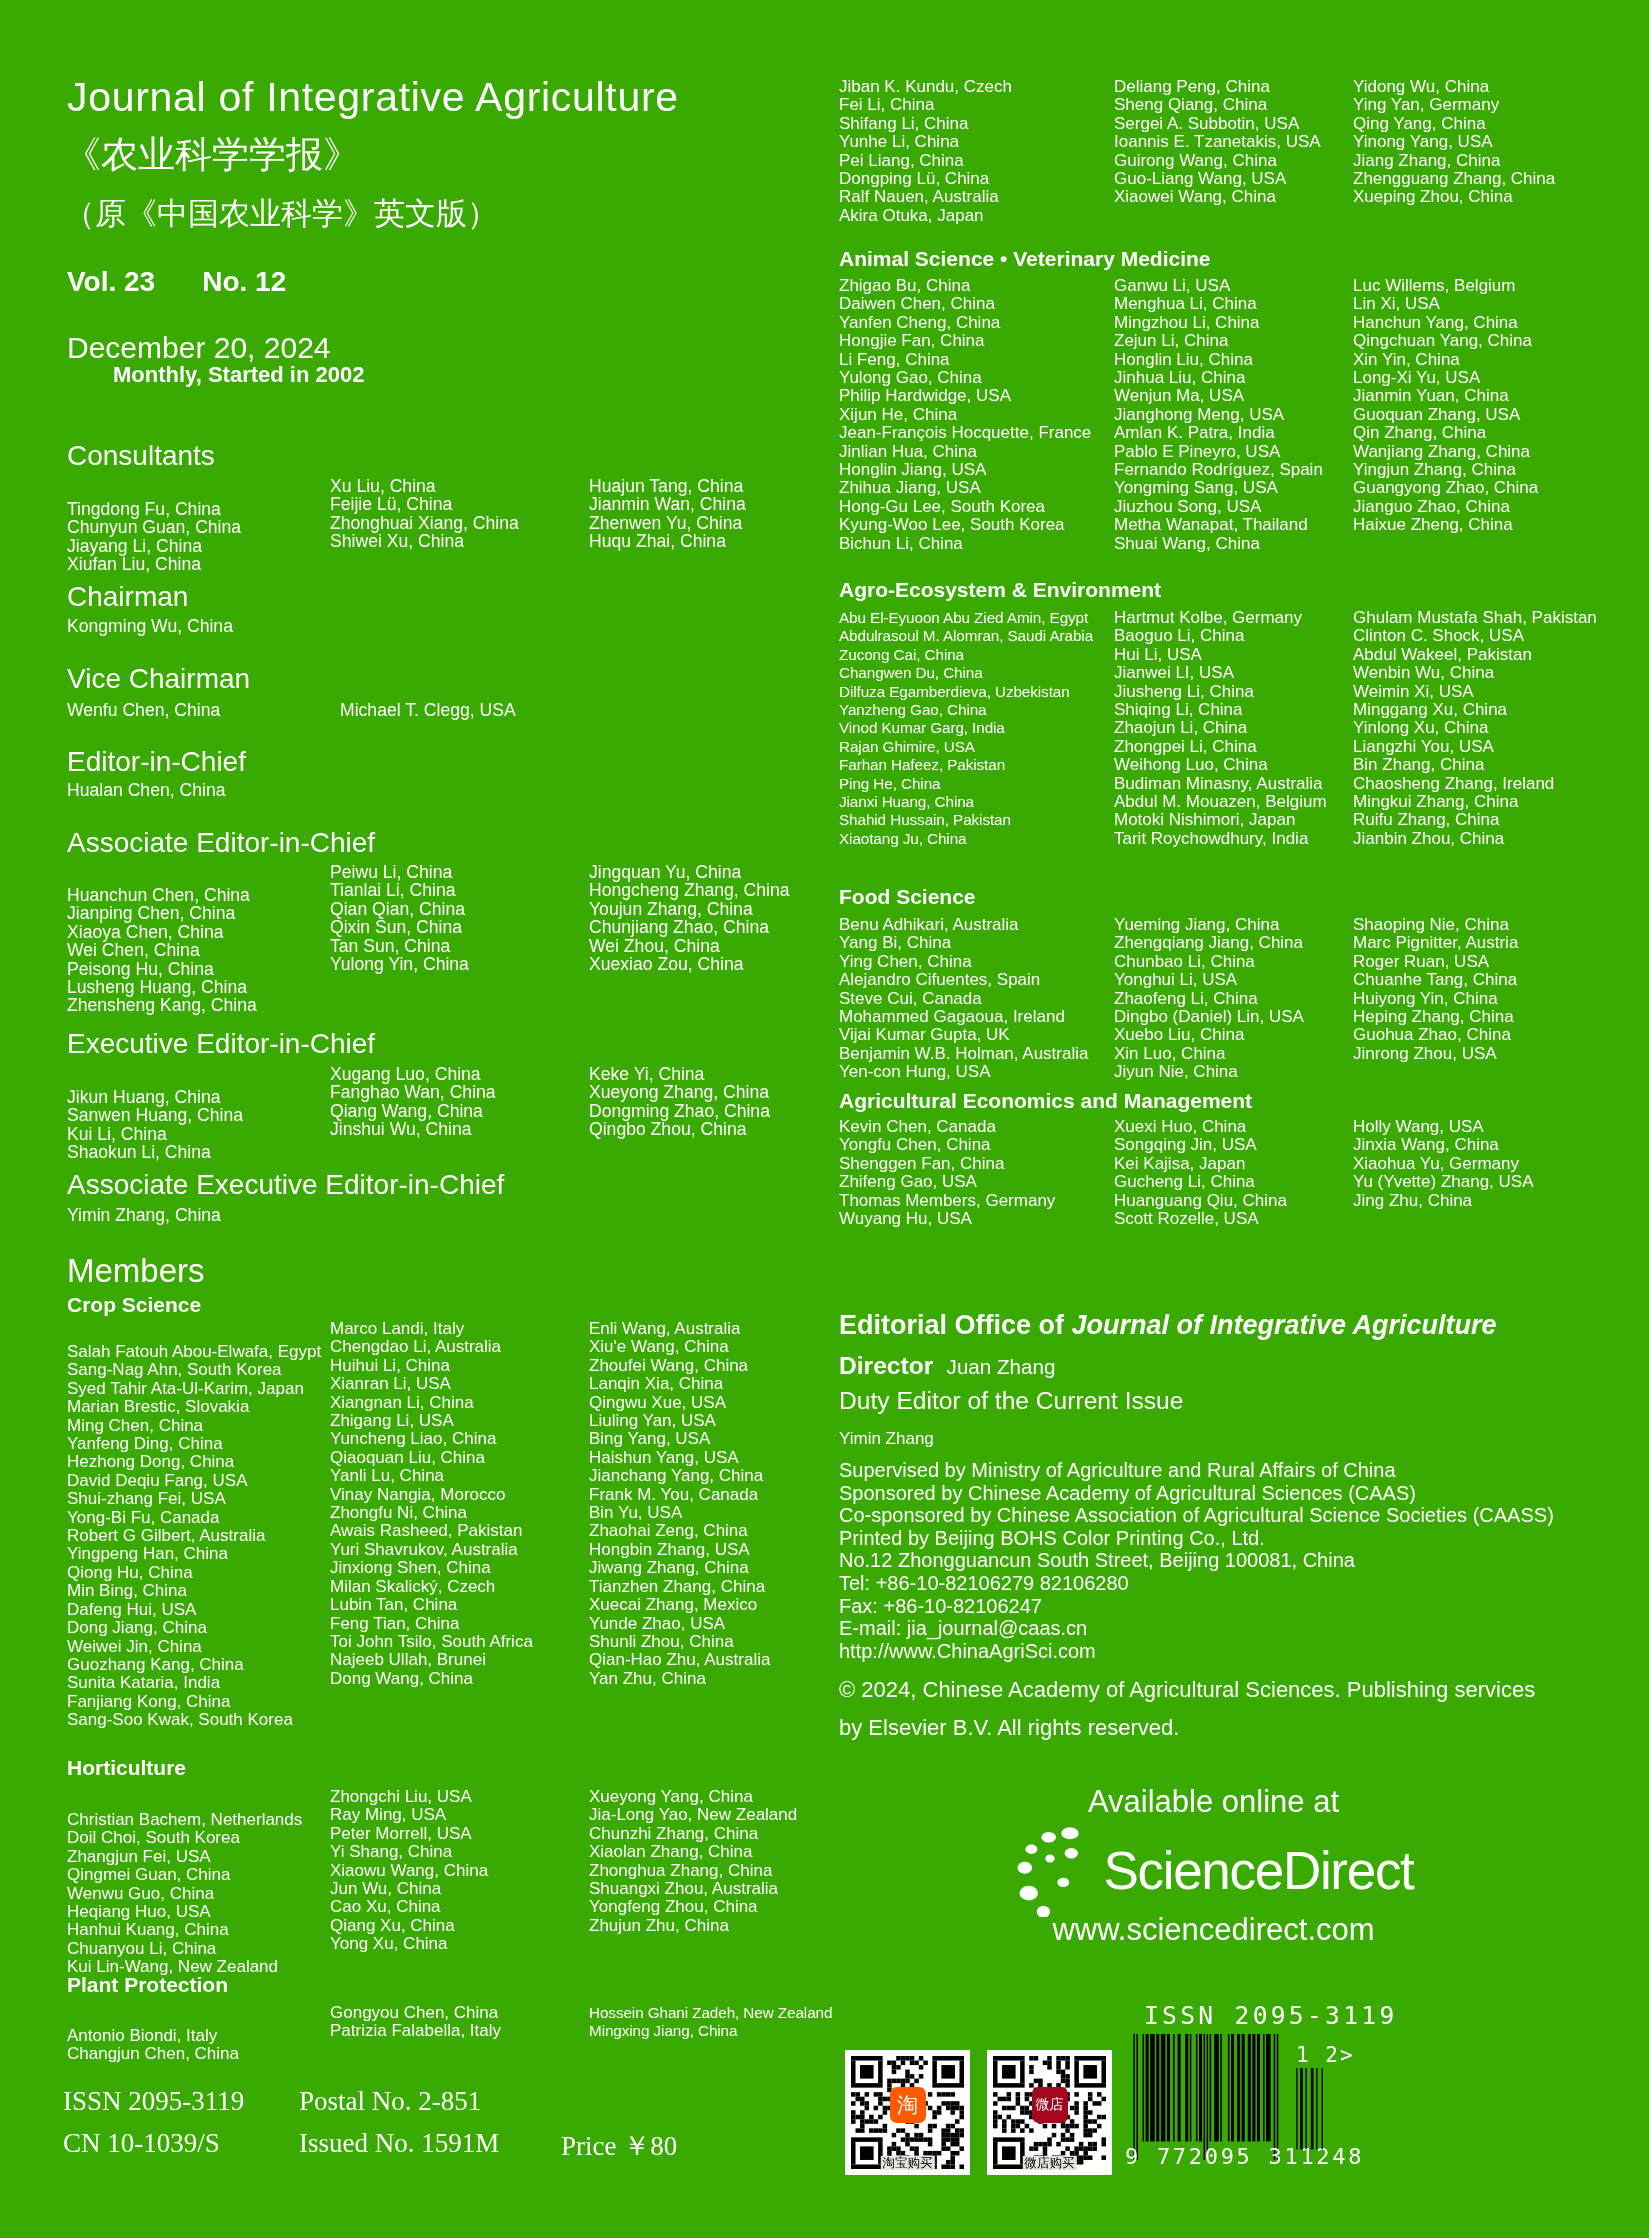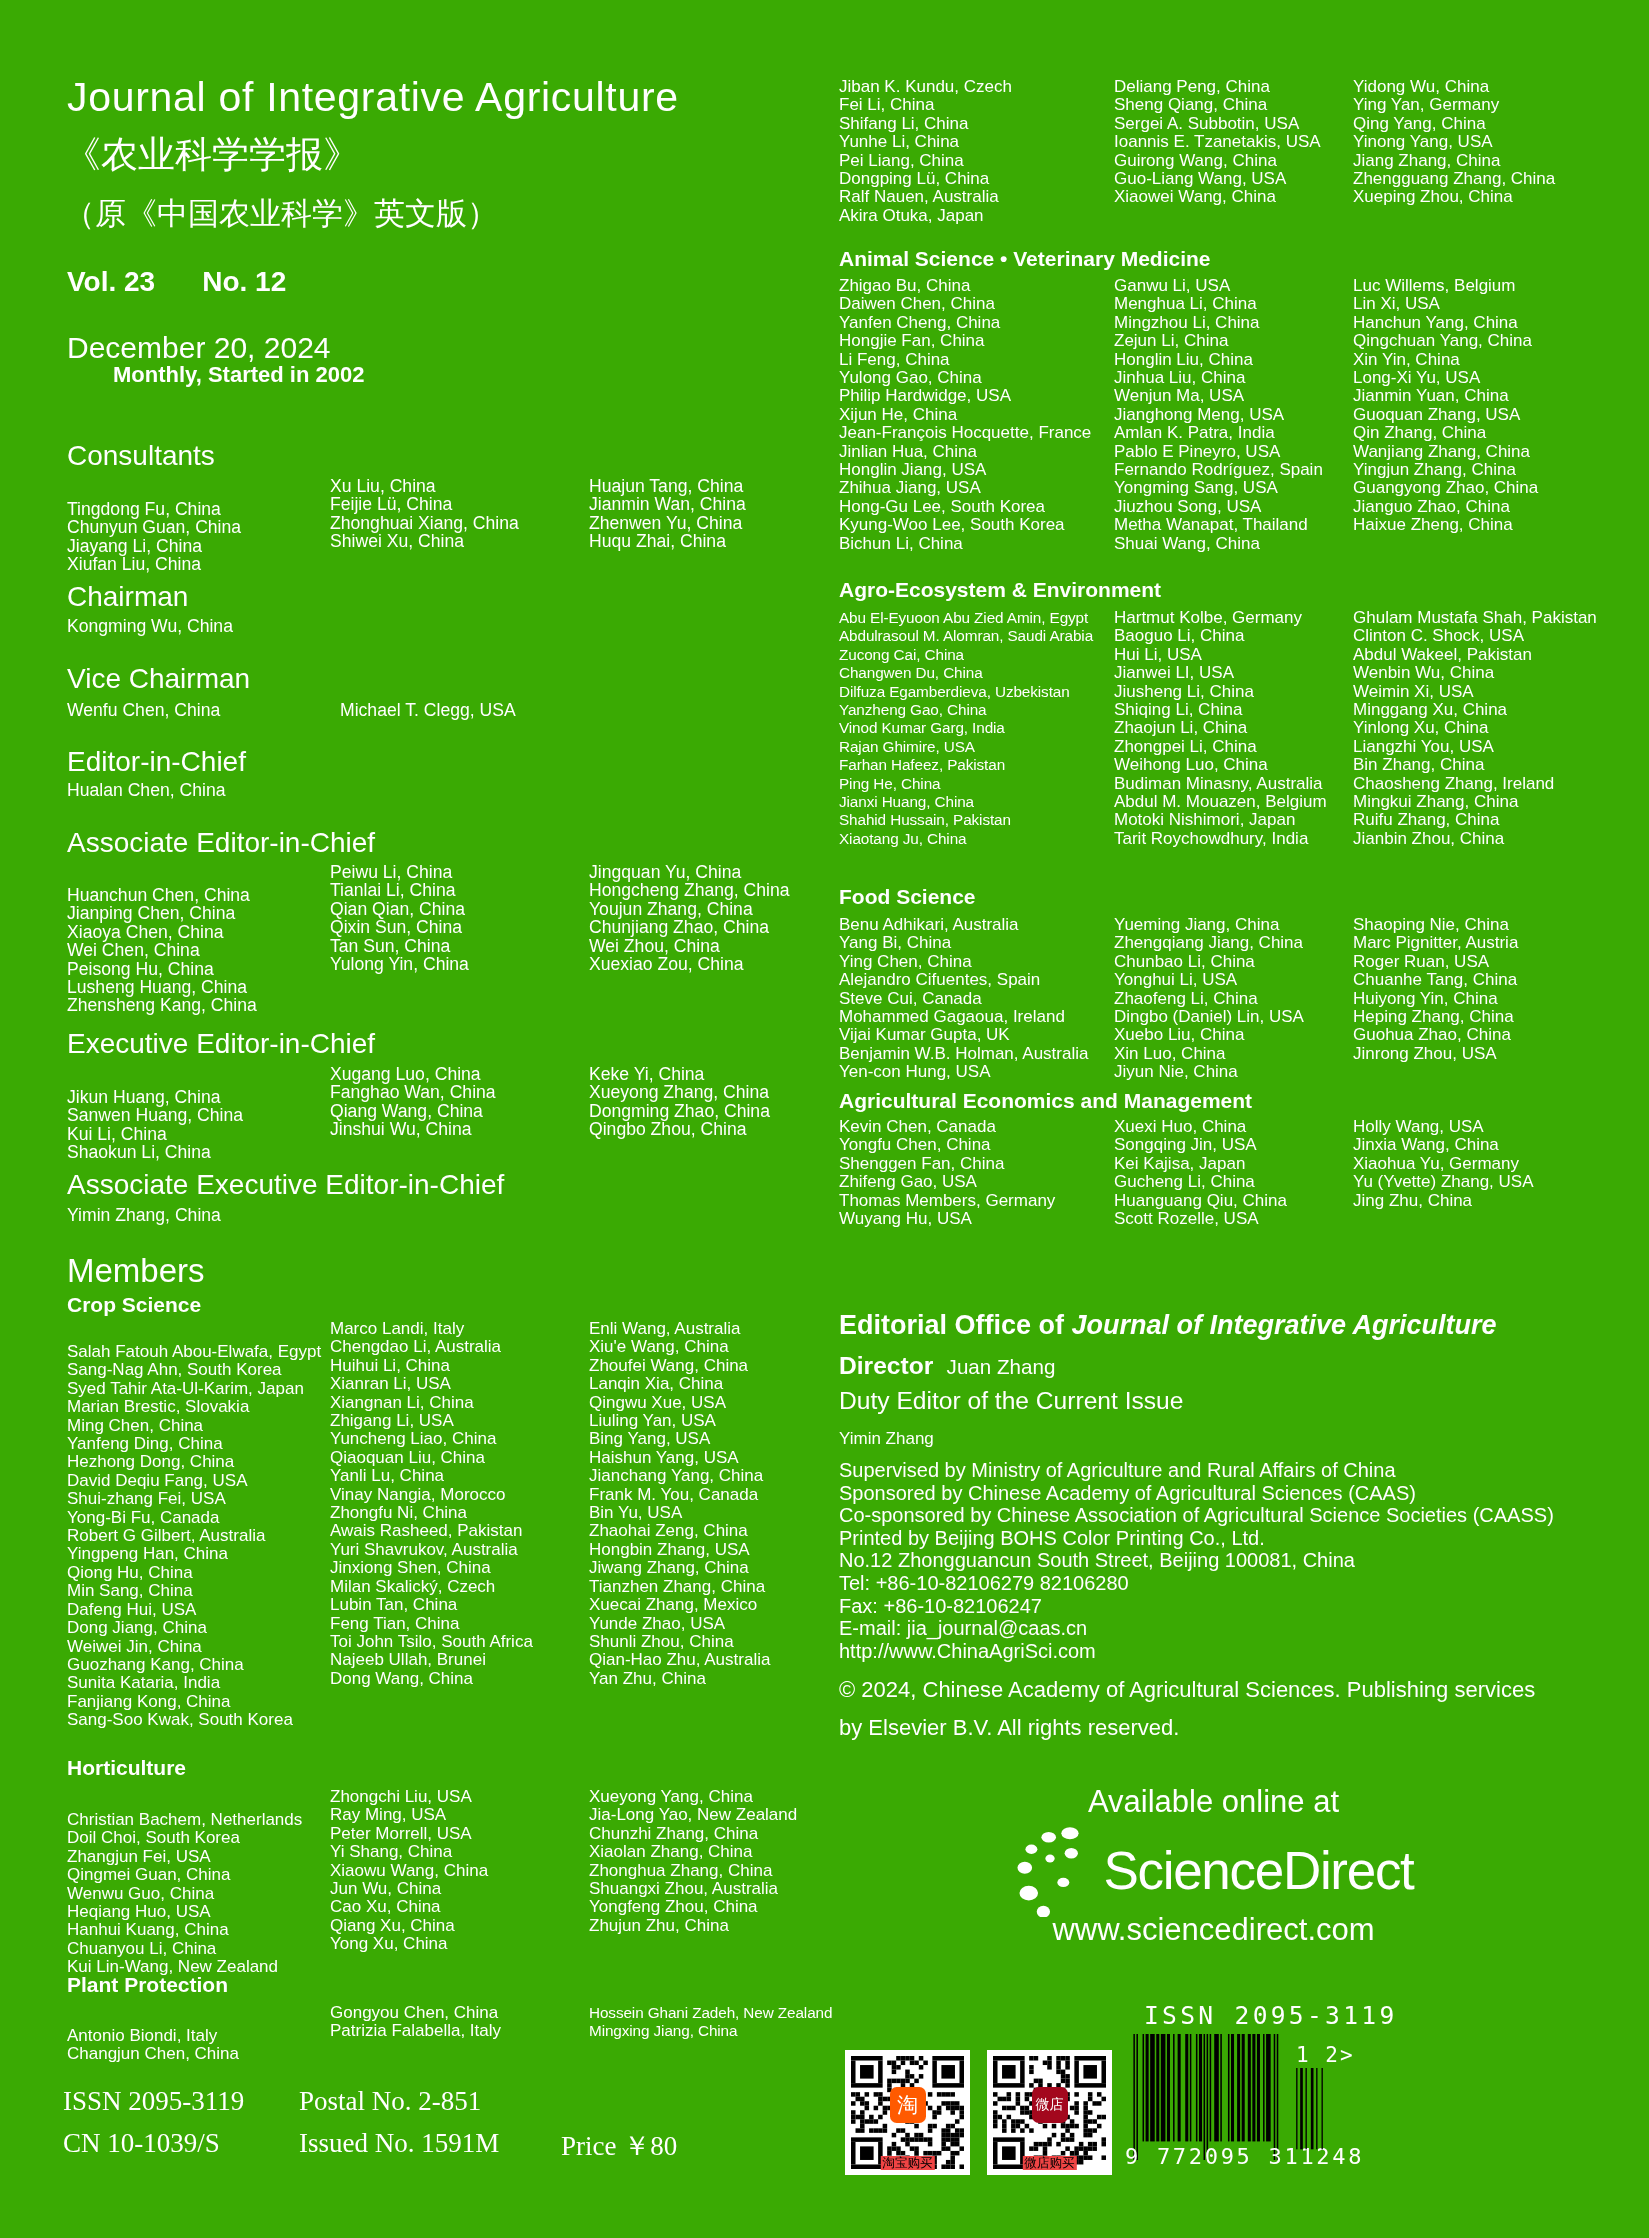--- a/index.html
+++ b/index.html
@@ -45,21 +45,21 @@
   svg rect{fill:#000;}
   .sd-dots ellipse{fill:#fff;}
   .qr{position:absolute;width:125px;height:125px;background:#fff;padding:6px;box-sizing:border-box;}
   .qr svg{display:block;width:100%;height:100%;}
   .badge{position:absolute;left:50%;top:44%;transform:translate(-50%,-50%);
          width:36px;height:36px;border-radius:6.7px;color:#fff;display:flex;
          align-items:center;justify-content:center;}
   .badge.tao{background:#ff5a00;font-size:21px;}
   .badge.wd{background:#a3071d;font-size:14px;}
   .cap{position:absolute;left:50%;bottom:4.7px;transform:translateX(-50%);
-       background:#ef4444;color:#000;font-size:12.6px;line-height:14px;padding:0 2px;}
+       background:#e5e5e5;color:#000;font-size:12.6px;line-height:14px;padding:0 2px;}
 </style>
 </head>
 <body>
 
 <div class="page">
 
   <div class="abs title" style="left:67px;top:74px">Journal of Integrative Agriculture</div>
   <div class="abs title-cn" style="left:64px;top:130px">《农业科学学报》</div>
   <div class="abs sub-cn" style="left:64px;top:193px">（原《中国农业科学》英文版）</div>
   <div class="abs vol" style="left:67px;top:266px">
@@ -183,21 +183,21 @@
         <div class="nm">Marian Brestic, Slovakia</div>
         <div class="nm">Ming Chen, China</div>
         <div class="nm">Yanfeng Ding, China</div>
         <div class="nm">Hezhong Dong, China</div>
         <div class="nm">David Deqiu Fang, USA</div>
         <div class="nm">Shui-zhang Fei, USA</div>
         <div class="nm">Yong-Bi Fu, Canada</div>
         <div class="nm">Robert G Gilbert, Australia</div>
         <div class="nm">Yingpeng Han, China</div>
         <div class="nm">Qiong Hu, China</div>
-        <div class="nm">Min Sang, China</div>
+        <div class="nm">Min Bing, China</div>
         <div class="nm">Dafeng Hui, USA</div>
         <div class="nm">Dong Jiang, China</div>
         <div class="nm">Weiwei Jin, China</div>
         <div class="nm">Guozhang Kang, China</div>
         <div class="nm">Sunita Kataria, India</div>
         <div class="nm">Fanjiang Kong, China</div>
         <div class="nm">Sang-Soo Kwak, South Korea</div>
       </div>
     <div class="col lc2">
         <div class="nm">Marco Landi, Italy</div>

